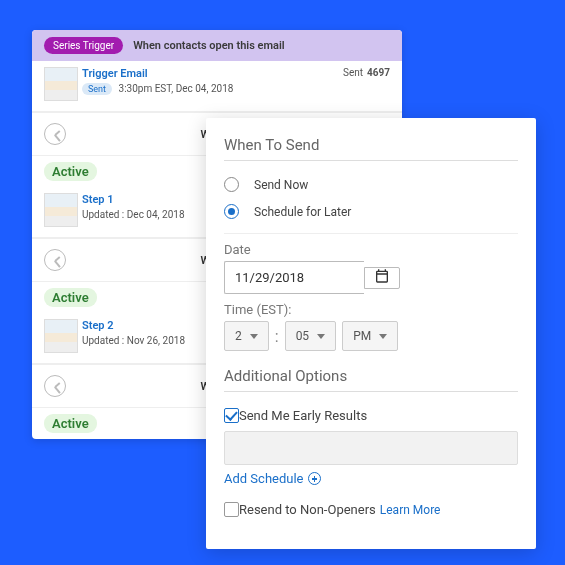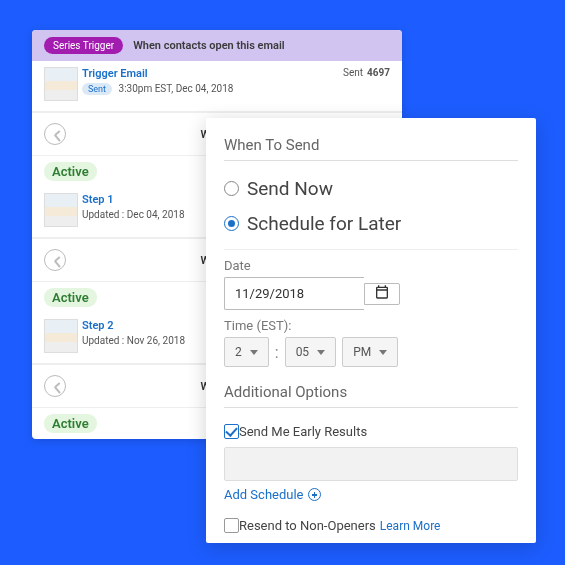--- a/index.html
+++ b/index.html
@@ -90,27 +90,27 @@
 .wait-text-center { flex:1; text-align:center; padding-right:40px;}
 
 
 .schedule-panel {
   position:absolute;
   left:206px; top:118px;
   width:330px;
   background:#fff;
   border-radius:2px;
   box-shadow: 0 4px 20px rgba(0,0,0,0.18);
-  padding: 14px 18px 4px 18px;
+  padding: 14px 18px 26px 18px;
 }
 .section-title { font-size:15px; color:#666; margin:4px 0 6px 0; font-weight:400; }
 .thin-hr { border:0; border-top:1px solid #ddd; margin:4px 0 10px 0; }
 .sub-hr { border:0; border-top:1px solid #eee; margin:8px 0; }
 
-.radio-row { display:flex; align-items:center; gap:8px; font-size:19px; color:#444; padding:6px 0; cursor:pointer; }
+.radio-row { display:flex; align-items:center; gap:15px; font-size:12px; color:#444; padding:6px 0; cursor:pointer; }
 .radio { width:15px; height:15px; border:1.5px solid #888; border-radius:50%; position:relative; flex:none; }
 .radio.checked { border-color:#1a6fc9; }
 .radio.checked::after { content:""; position:absolute; left:3px; top:3px; width:7px; height:7px; background:#1a6fc9; border-radius:50%; }
 
 .field-label { font-size:13px; color:#777; margin:8px 0 4px 0; }
 
 .date-field { display:flex; align-items:center; }
 .date-input {
   border:1px solid #bbb; border-right:0;
   padding:8px 10px; font-size:13px; color:#333;

